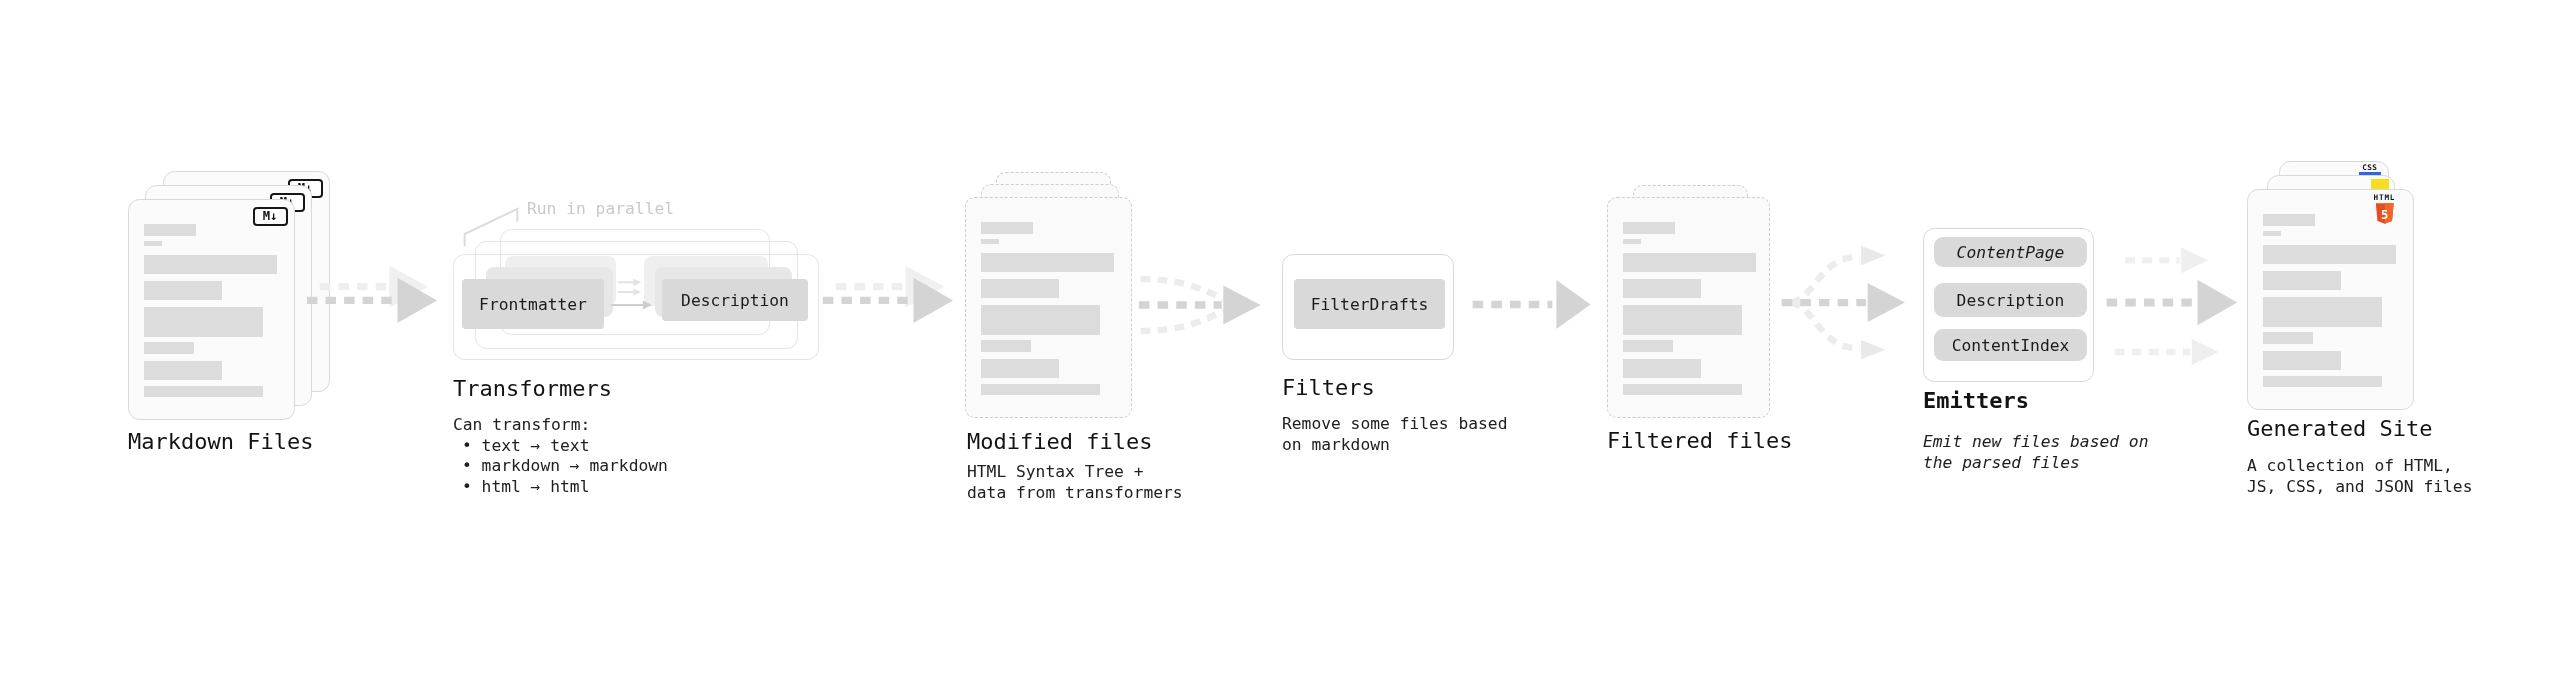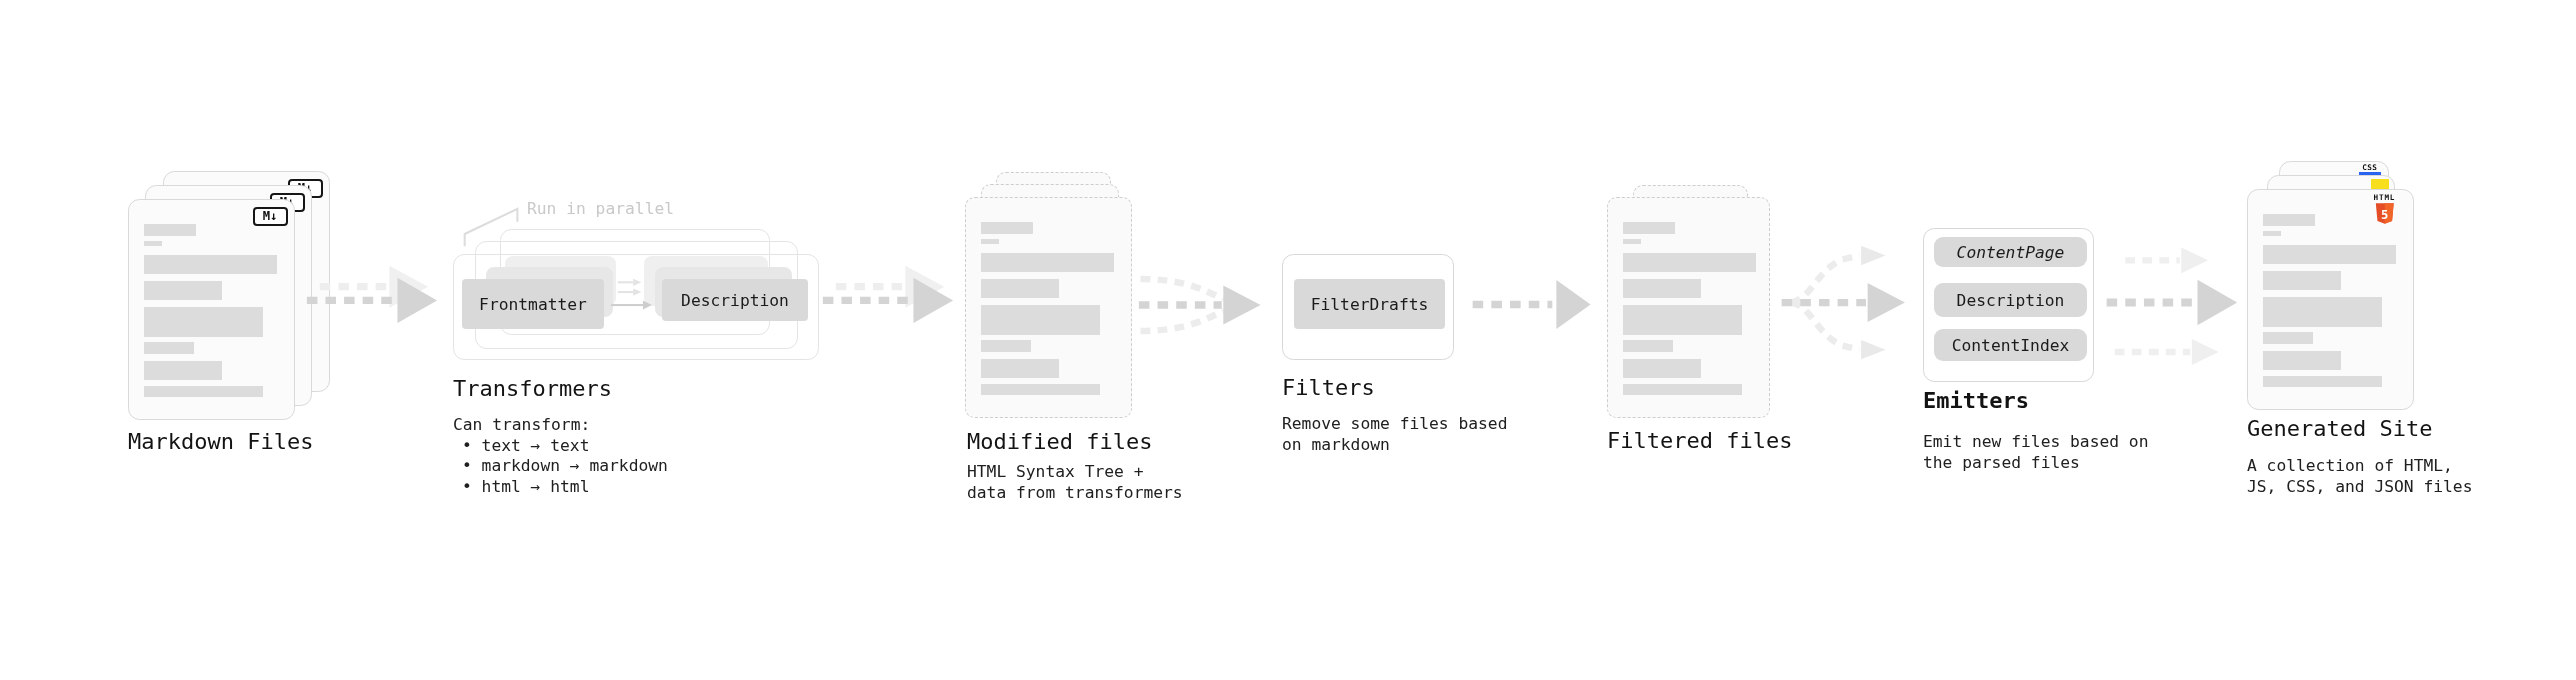--- a/index.html
+++ b/index.html
@@ -205,21 +205,21 @@
     <line x1="2" y1="72" x2="106" y2="72" stroke="#d4d4d4" stroke-width="9" stroke-dasharray="13 10"></line>
     <polygon points="108,48 154,72 108,96" fill="#d4d4d4"></polygon>
   </svg>
 
   <div>
     <div class="frame" style="left:1923px;top:228px;width:171px;height:154px;"></div>
     <div class="pill" style="left:1934px;top:237px;width:153px;height:30px;border-radius:9px;font-style:italic;">ContentPage</div>
     <div class="pill" style="left:1934px;top:283px;width:153px;height:34px;border-radius:9px;">Description</div>
     <div class="pill" style="left:1934px;top:329px;width:153px;height:32px;border-radius:9px;">ContentIndex</div>
     <div class="stage-title" style="left:1923px;top:388px;font-weight:bold;">Emitters</div>
-    <div class="stage-sub" style="left:1923px;top:431px;">
+    <div class="stage-sub" style="left:1923px;top:431px;font-style:italic;">
       <div>Emit new files based on</div>
       <div>the parsed files</div>
     </div>
   </div>
 
   <svg class="abs" style="left:2105px;top:240px;" width="142" height="130" viewBox="0 0 175 160">
     <line x1="25" y1="25" x2="92" y2="25" stroke="#efefef" stroke-width="8" stroke-dasharray="12 9"></line>
     <polygon points="94,9 127,25 94,41" fill="#efefef"></polygon>
     <line x1="2" y1="77" x2="112" y2="77" stroke="#d4d4d4" stroke-width="10" stroke-dasharray="13 10"></line>
     <polygon points="114,49 163,77 114,105" fill="#d4d4d4"></polygon>

